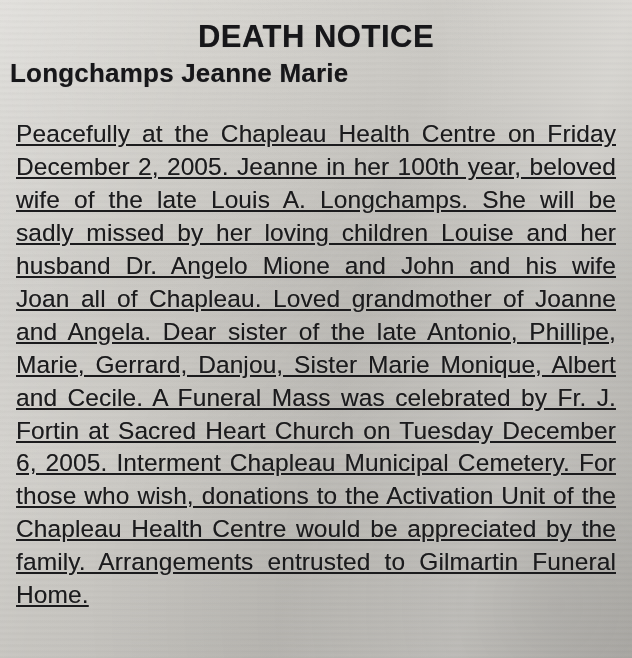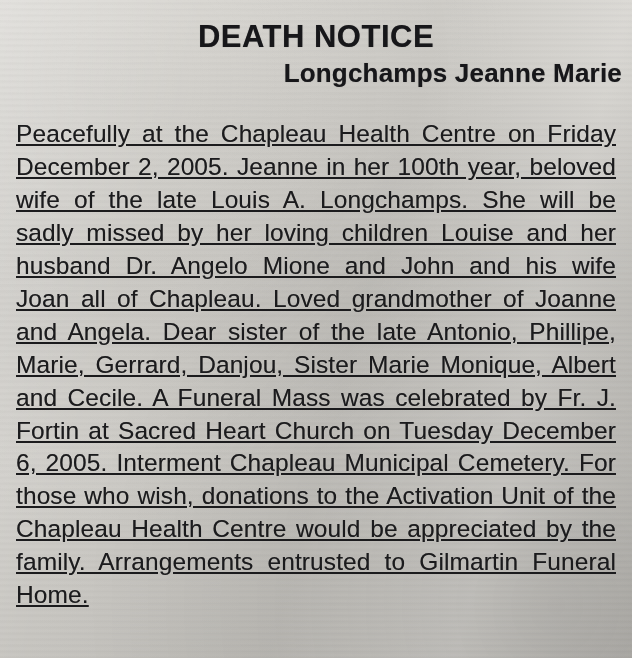--- a/index.html
+++ b/index.html
@@ -47,21 +47,21 @@
   .headline {
     text-align: center;
     font-weight: bold;
     color: #17171a;
     font-size: 31px;
     letter-spacing: 0.5px;
     line-height: 1.08;
     margin: 6px 0 2px 0;
   }
   .subhead {
-    text-align: right;
+    text-align: left;
     font-weight: bold;
     color: #17171a;
     font-size: 26px;
     letter-spacing: 0.2px;
     line-height: 1.1;
     margin: 6px 0 0 0;
   }
 
   .rule-gap {
     height: 30px;

